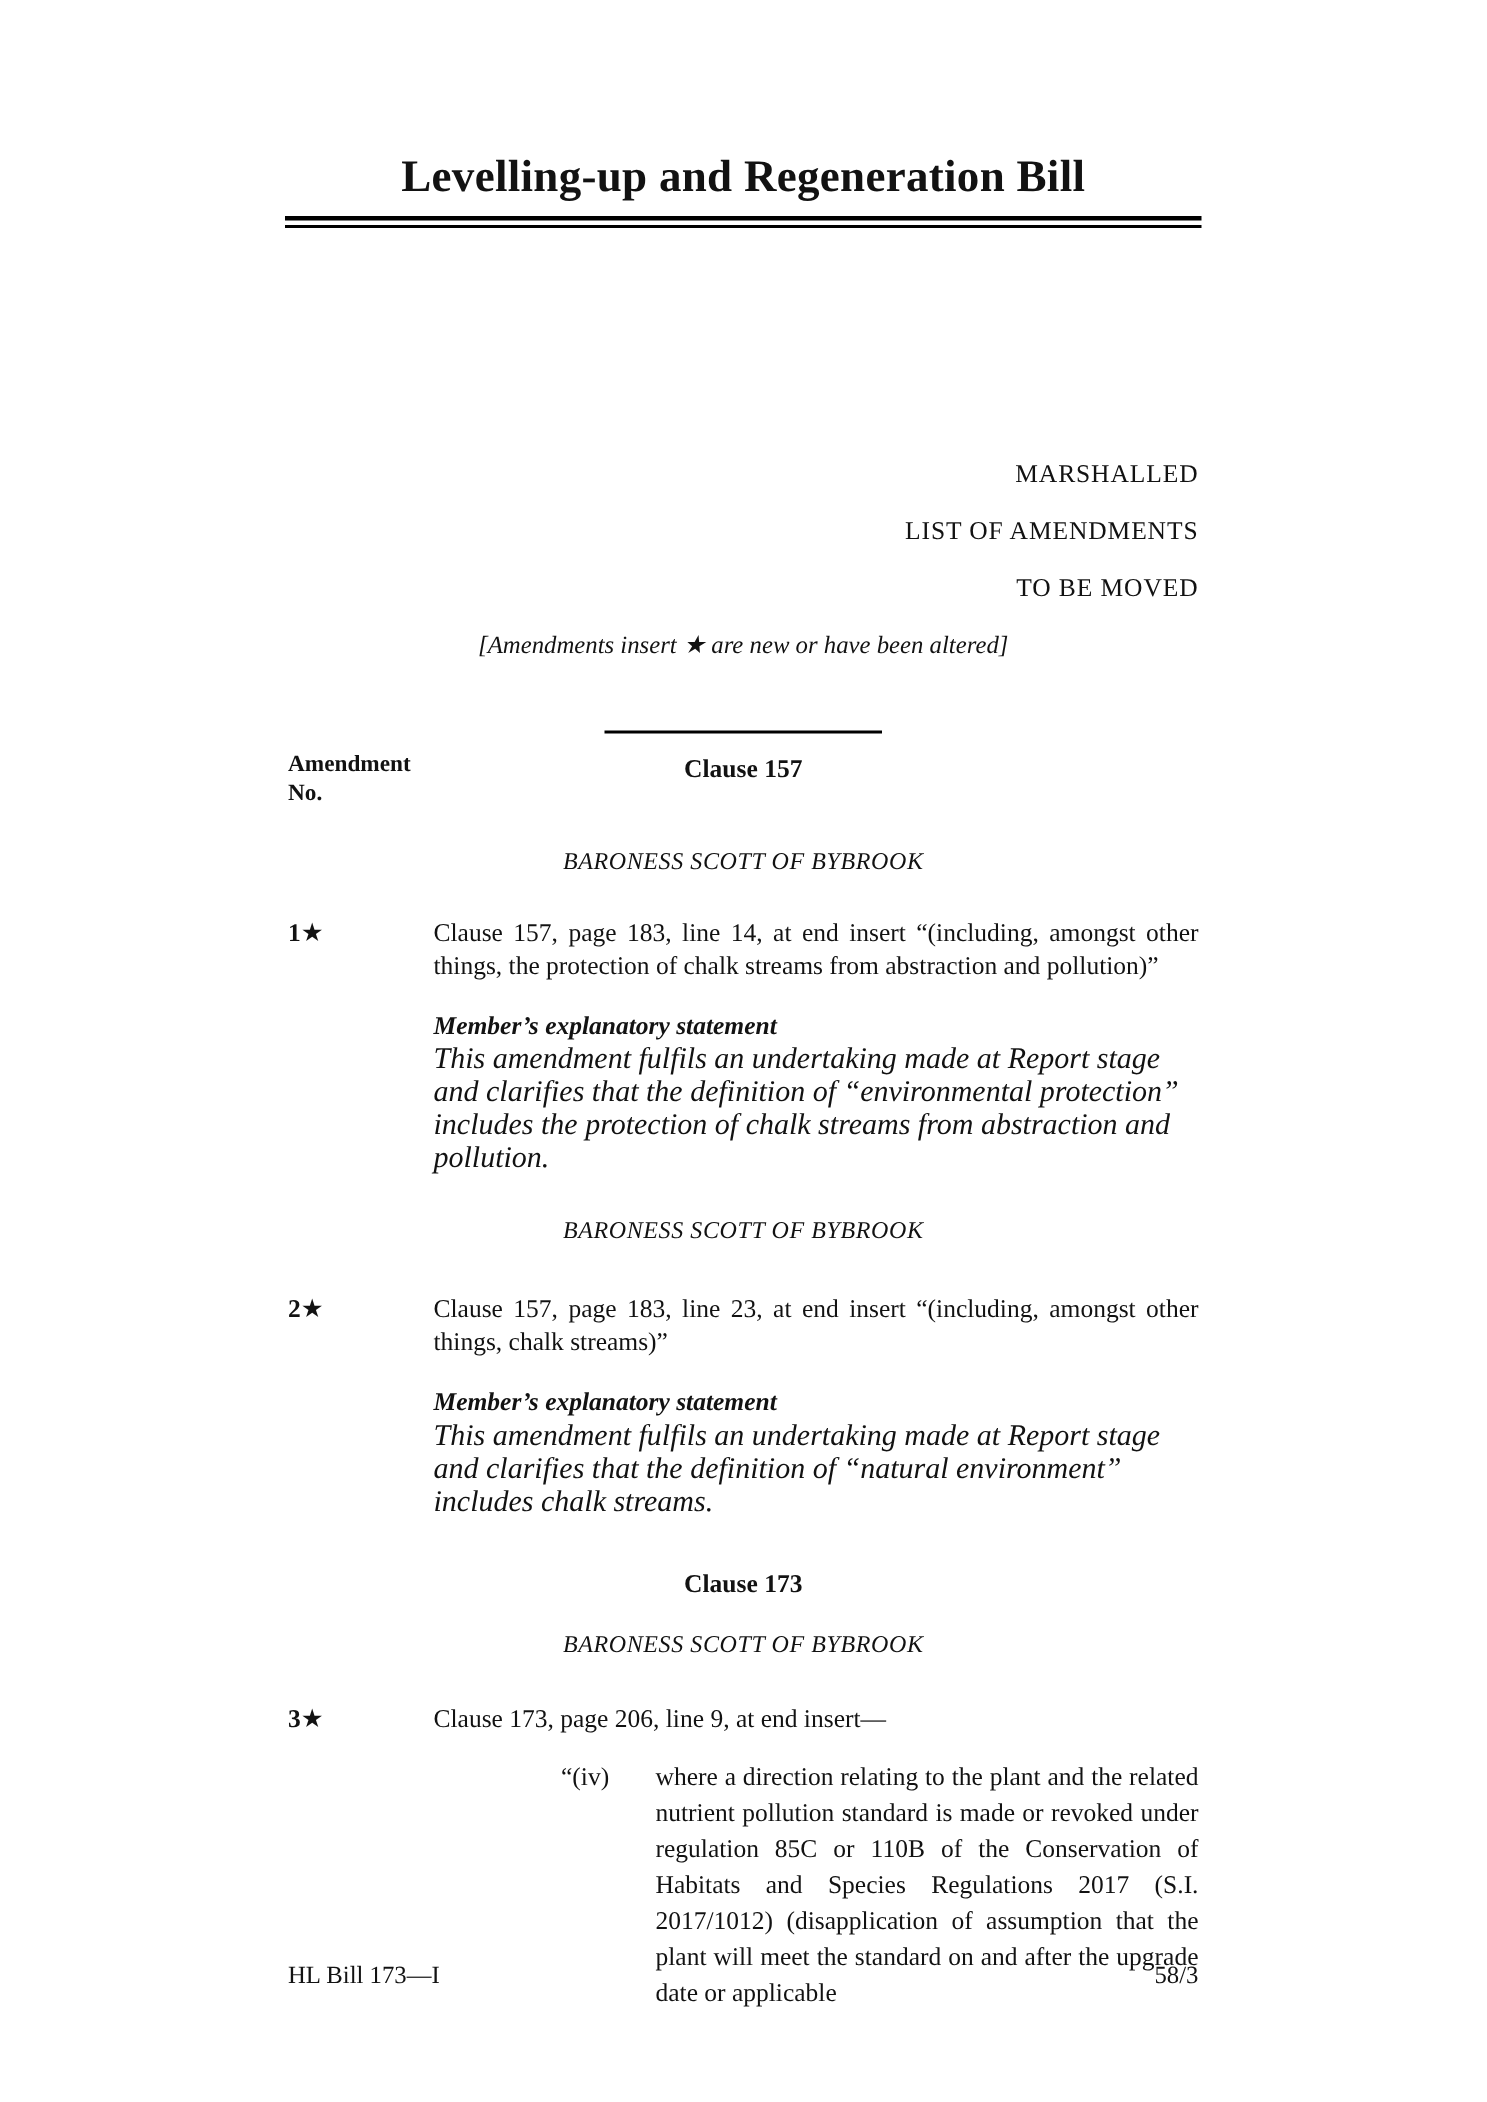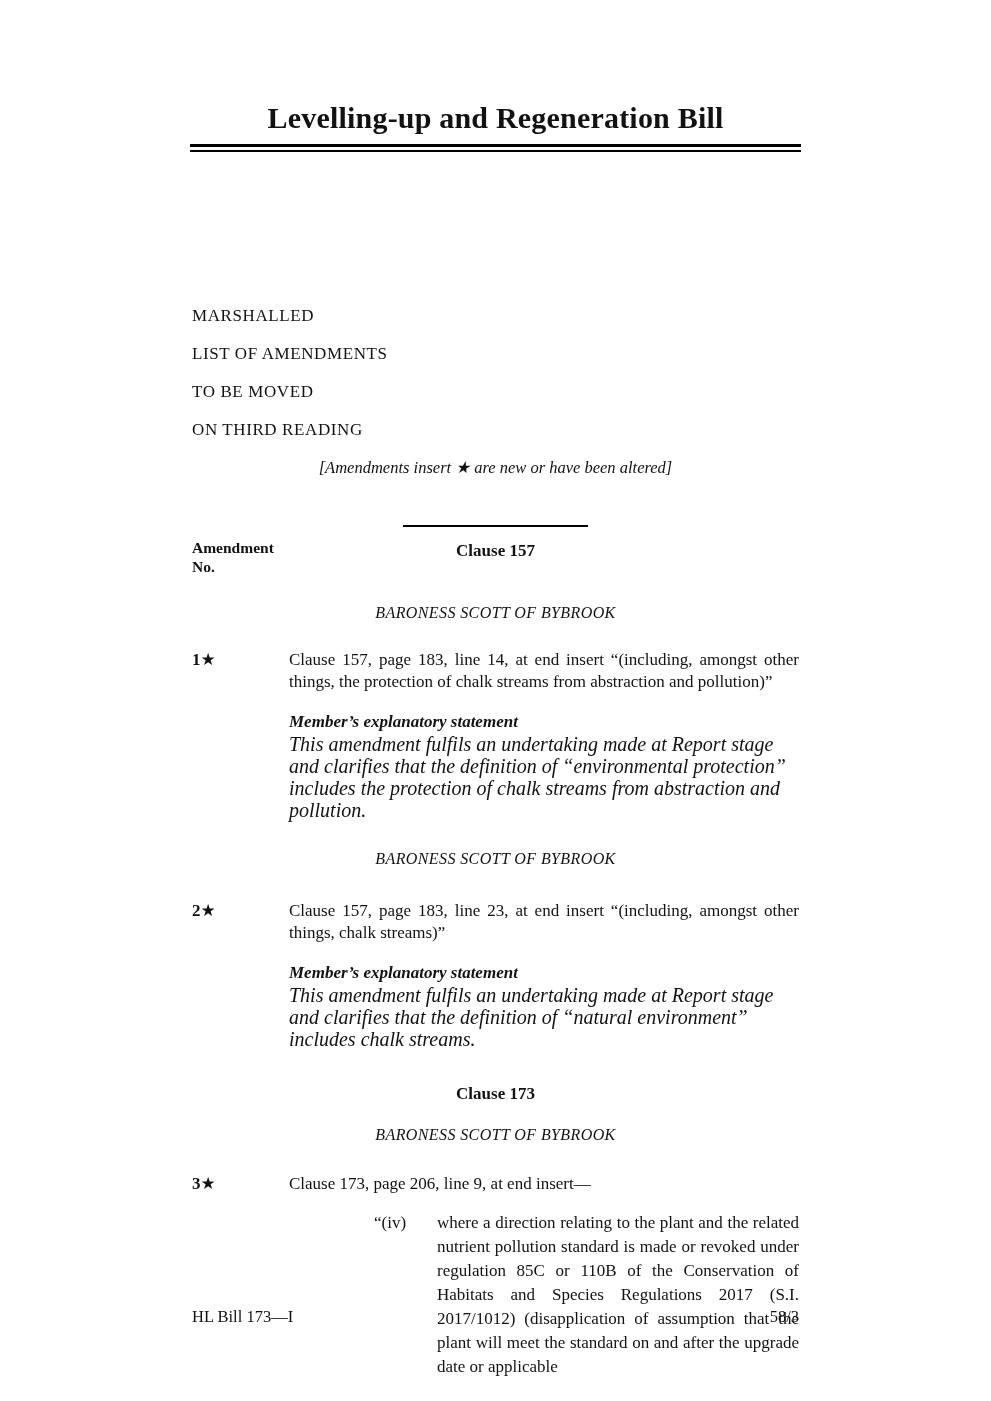--- a/index.html
+++ b/index.html
@@ -24,21 +24,21 @@
     letter-spacing: 0.2px;
   }
   .double-rule {
     margin: 8px -2px 0 -2px;
     height: 3px;
     border-top: 3px solid #000;
     border-bottom: 2px solid #000;
   }
   .list-heading { margin-top: 145px; }
   .list-heading .head-line {
-    text-align: left;
+    text-align: right;
     font-size: 17px;
     line-height: 38px;
     letter-spacing: 0.6px;
   }
   .amendments-note {
     margin-top: 8px;
     text-align: center;
     font-style: italic;
     font-size: 16.5px;
     line-height: 22px;
@@ -143,21 +143,20 @@
 
 <div class="page">
 
   <h1 class="bill-title">Levelling-up and Regeneration Bill</h1>
   <div class="double-rule"></div>
 
   <div class="list-heading">
     <div class="head-line">MARSHALLED</div>
     <div class="head-line">LIST OF AMENDMENTS</div>
     <div class="head-line">TO BE MOVED</div>
-    <div class="head-line">ON THIRD READING</div>
   </div>
 
   <div class="amendments-note">[Amendments insert ★ are new or have been altered]</div>
 
   <div class="short-rule"></div>
 
   <div class="clause-row">
     <div class="margin-label">
       <div>Amendment</div>
       <div>No.</div>

